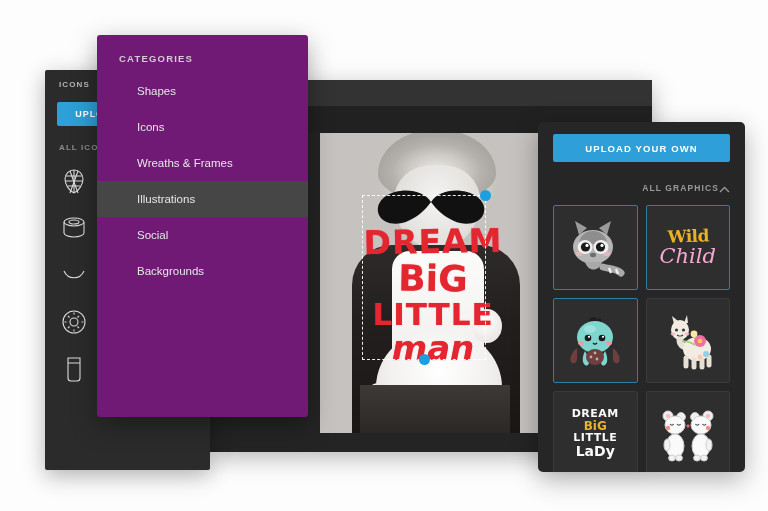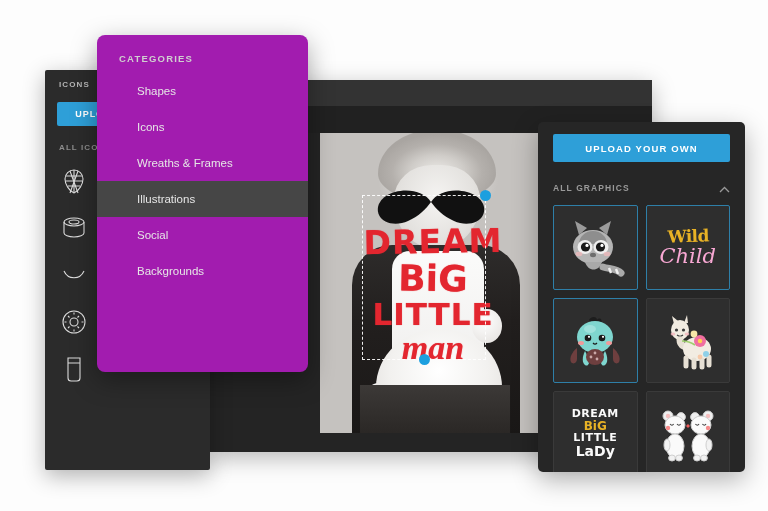--- a/index.html
+++ b/index.html
@@ -86,21 +86,21 @@
   
   .dbl-text{
     position:absolute;left:20px;top:92px;width:186px;
     color:#e3262f;text-align:center;line-height:1;
     font-family:"DejaVu Sans", sans-serif;font-weight:bold;
     text-shadow:0 0 1px rgba(227,38,47,.6);
   }
   .dbl-1{font-size:33px;letter-spacing:1px;transform:rotate(-1deg);}
   .dbl-2{font-size:36px;margin-top:3px;transform:rotate(1deg);}
   .dbl-3{font-size:31px;margin-top:2px;letter-spacing:1px;}
-  .dbl-4{font-size:34px;margin-top:1px;font-style:italic;font-family:Liberation Serif, serif;}
+  .dbl-4{font-size:34px;margin-top:1px;font-style:italic;}
 
   
   .selbox{
     position:absolute;left:362px;top:195px;width:124px;height:165px;
     border:1px dashed rgba(255,255,255,.92);
     box-sizing:border-box;
   }
   .handle{
     position:absolute;width:11px;height:11px;border-radius:50%;
     background:#1c9fdf;
@@ -135,22 +135,22 @@
     display:grid;grid-template-columns:repeat(4,1fr);
     row-gap:10px;
   }
   .icon-cell{
     height:37px;display:flex;align-items:center;justify-content:center;
   }
   .icon-cell svg{display:block;}
 
   
   .cat-panel{
-    position:absolute;left:97px;top:35px;width:211px;height:337px;
-    background:#a21caf;border-radius:8px;
+    position:absolute;left:97px;top:35px;width:211px;height:382px;
+    background:#701a75;border-radius:3px;
     box-shadow:0 8px 26px rgba(0,0,0,.35);
     overflow:hidden;
   }
   .cat-title{
     position:absolute;left:22px;top:18px;
     font-size:9.5px;letter-spacing:1.2px;color:#cfcfcf;font-weight:bold;
   }
   .cat-list{position:absolute;left:0;top:38px;right:0;}
   .cat-item{
     height:36px;display:flex;align-items:center;padding-left:40px;
@@ -166,21 +166,21 @@
     overflow:hidden;
   }
   .upload-btn{
     position:absolute;left:15px;top:12px;width:177px;height:28px;
     background:#2e9fd8;border-radius:2px;
     color:#ffffff;font-size:9.5px;font-weight:bold;letter-spacing:1.1px;
     display:flex;align-items:center;justify-content:center;
   }
   .gfx-head{
     position:absolute;left:15px;top:58px;width:177px;height:16px;
-    display:flex;align-items:center;justify-content:space-between;
+    display:flex;align-items:center;justify-content:flex-end;
   }
   .gfx-head-lbl{font-size:8.5px;letter-spacing:1.1px;color:#9a9a9a;font-weight:bold;}
   .chevron{color:#9a9a9a;}
   .gfx-grid{
     position:absolute;left:15px;top:83px;width:177px;
     display:grid;grid-template-columns:1fr 1fr;gap:8px;
   }
   .gfx-cell{
     height:83px;background:#2e2e2e;border:1px solid #3a3a3a;border-radius:2px;
     display:flex;align-items:center;justify-content:center;overflow:hidden;

